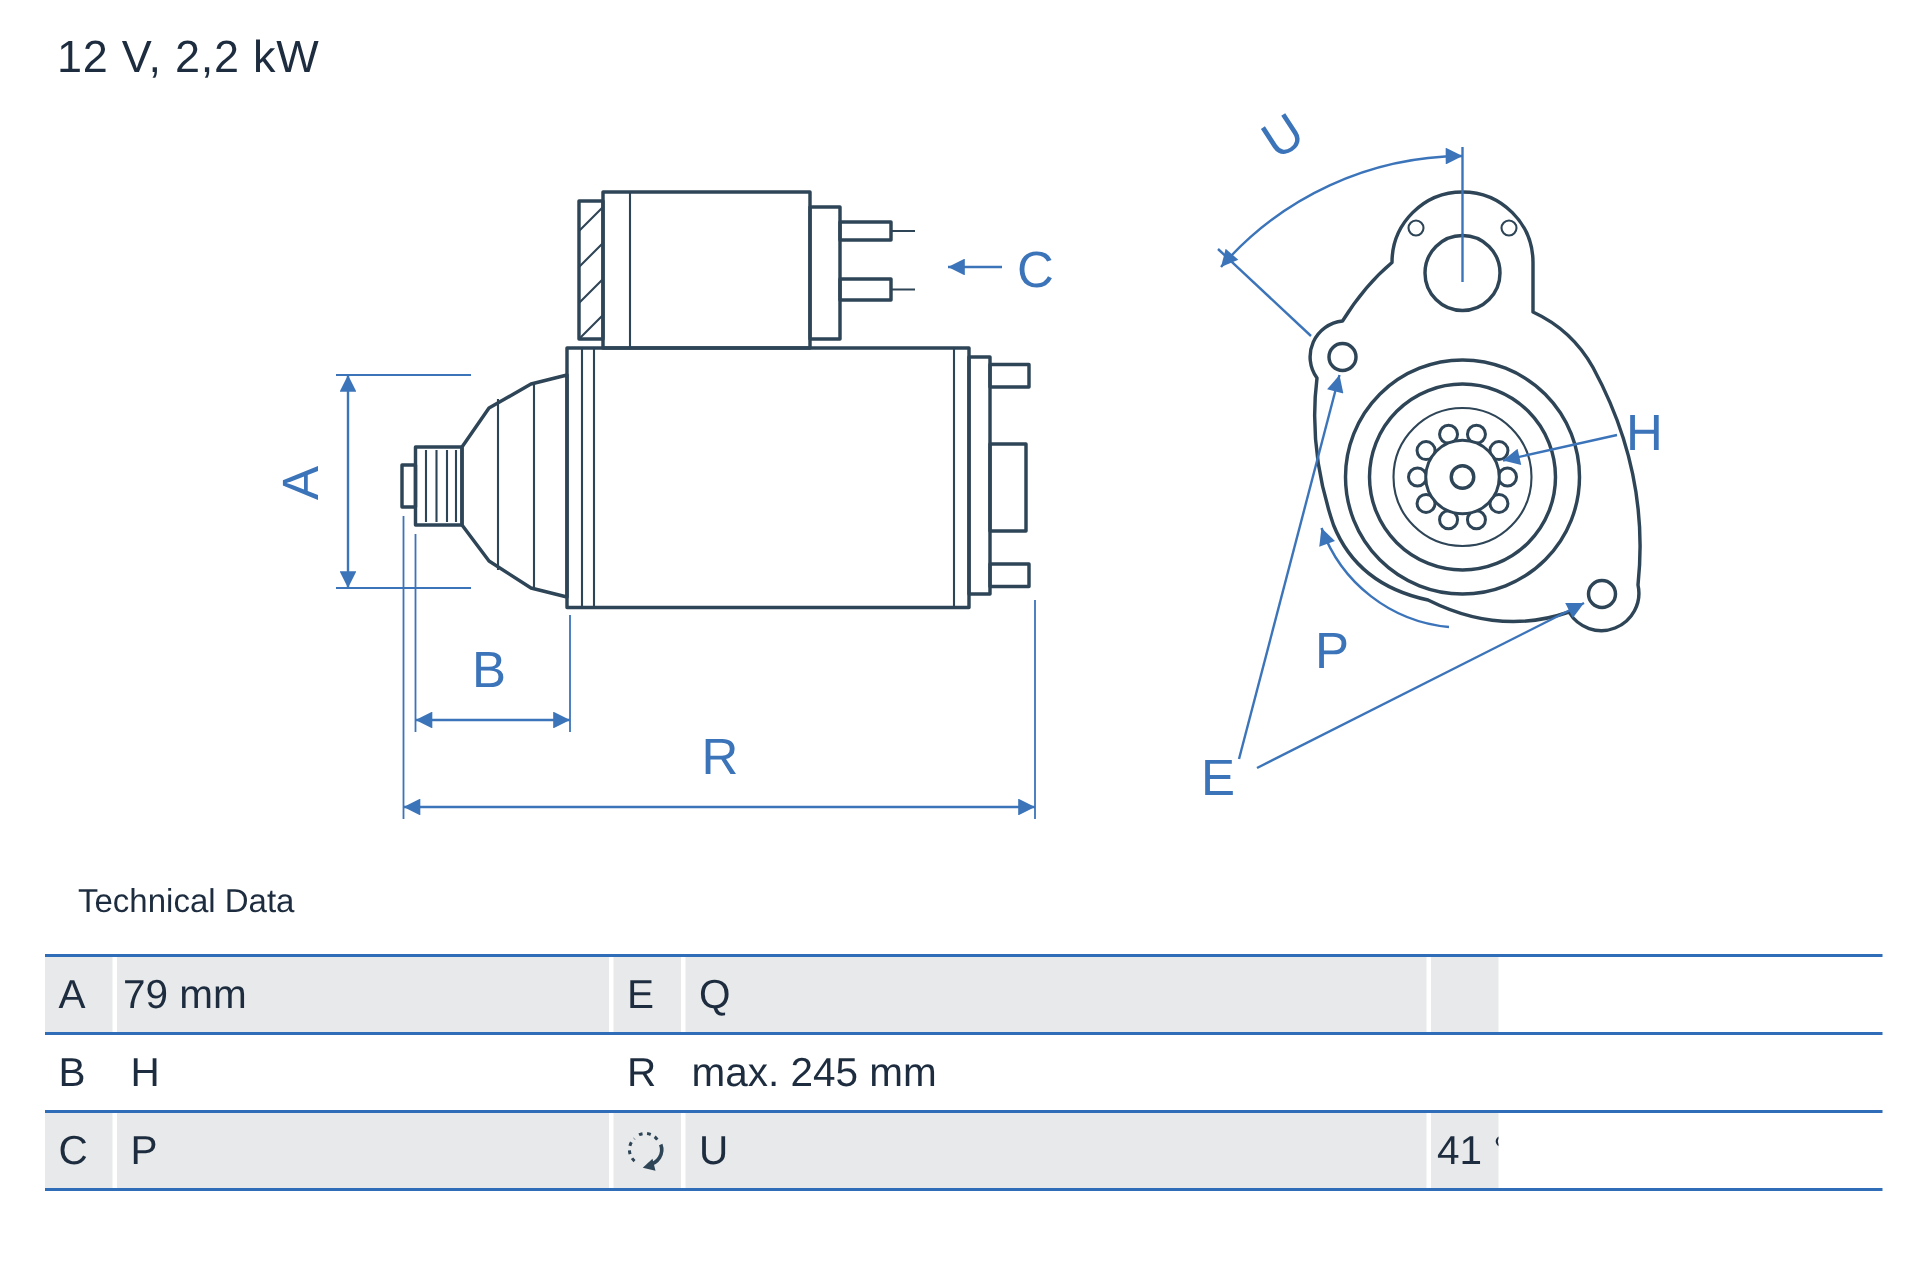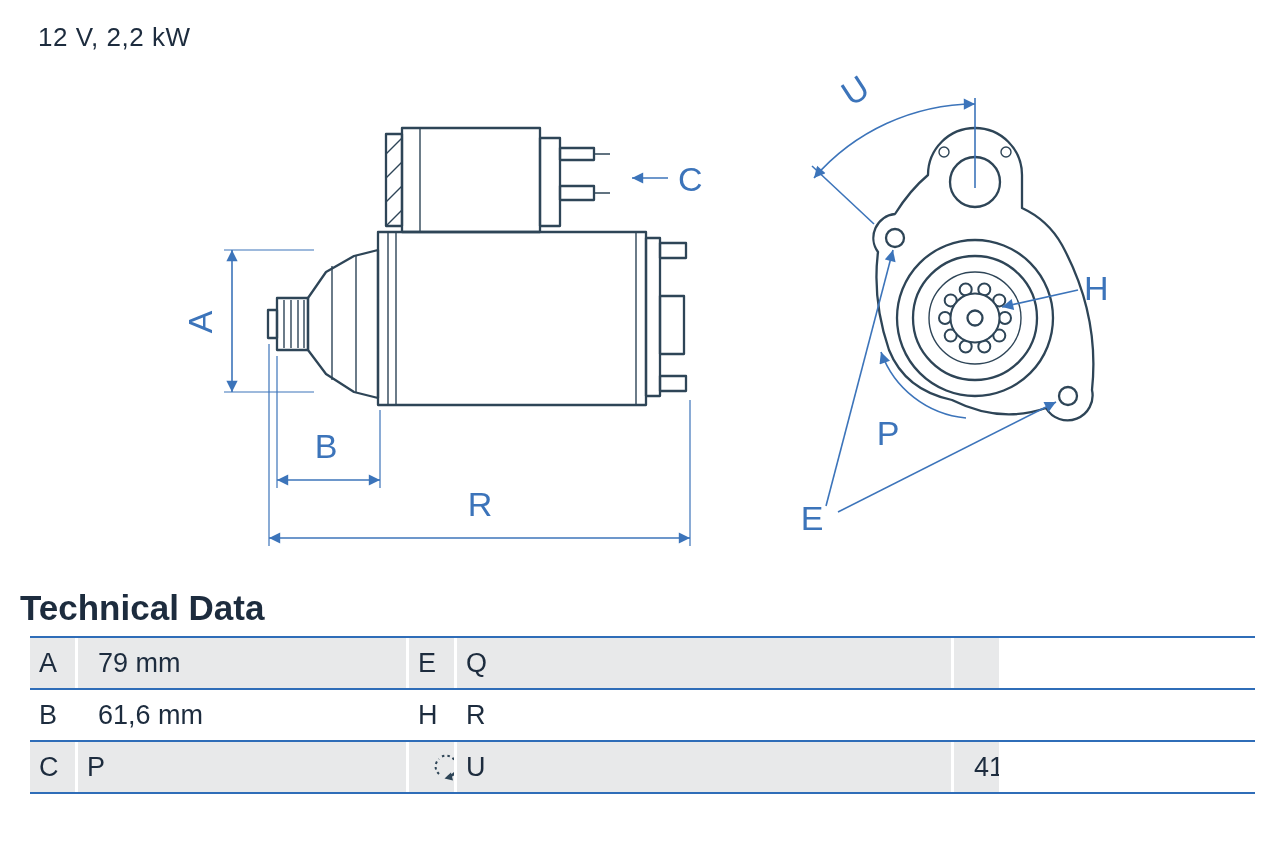--- a/index.html
+++ b/index.html
@@ -10,56 +10,56 @@
     --text:#1d2c3e;
   }
   *{box-sizing:border-box;margin:0;padding:0}
   html,body{background:#fff}
   body{
     width:1280px;height:853px;position:relative;overflow:hidden;
     font-family:"Liberation Sans",sans-serif;color:var(--text);
   }
   .title{
     position:absolute;left:38px;top:22px;
-    font-size:26px;letter-spacing:0.5px;color:var(--text);
+    font-size:30px;letter-spacing:0.5px;color:var(--text);
   }
   .drawing{position:absolute;left:0;top:60px;width:1280px;height:530px}
 
   
   .ol{stroke:var(--outline);fill:none;stroke-width:2.3;stroke-linejoin:round;stroke-linecap:round}
   .ol-thin{stroke:var(--outline);fill:none;stroke-width:1.4}
   .olf{stroke:var(--outline);fill:#ffffff;stroke-width:2;stroke-linejoin:round}
   .dim{stroke:var(--dimension);fill:none;stroke-width:1.6}
   .ext{stroke:var(--dimension);fill:none;stroke-width:1.2}
   .dimtxt{
     fill:var(--dimension);font-family:"Liberation Sans",sans-serif;
     font-size:34px;
   }
   marker path{fill:var(--dimension)}
 
   .section-heading{
-    position:absolute;left:20px;top:588px;
-    font-size:35px;font-weight:bold;color:var(--text);
+    position:absolute;left:52px;top:588px;
+    font-size:22px;font-weight:normal;color:var(--text);
   }
   .tech-table{
     position:absolute;left:30px;top:636px;width:1225px;
     border-bottom:2px solid var(--rule);
     background:#fff;
   }
   .trow{
     display:grid;
     grid-template-columns:45px 328px 45px 494px 45px 1fr;
     column-gap:3px;
     height:52px;
     border-top:2px solid var(--rule);
     background:#fff;
   }
   .cell{
     height:100%;line-height:50px;font-size:27px;color:var(--text);
-    padding-left:20px;white-space:nowrap;overflow:hidden;
+    padding-left:4px;white-space:nowrap;overflow:hidden;
     background:transparent;display:flex;align-items:center;
   }
   .trow.shade .cell{background:var(--row-shade)}
   .cell.key{padding-left:9px}
   .p-icon{display:inline-flex;align-items:center;margin-left:2px}
 </style>
 </head>
 <body>
 
 <div class="title">12 V, 2,2 kW</div>
@@ -205,23 +205,23 @@
   <div class="trow shade">
     <div class="cell key">A</div>
     <div class="cell val">79 mm</div>
     <div class="cell key">E</div>
     <div class="cell key">Q</div>
     <div class="cell val"></div>
   </div>
 
   <div class="trow">
     <div class="cell key">B</div>
-    <div class="cell val">61,6 mm</div>
     <div class="cell key">H</div>
     <div class="cell key">R</div>
+    <div class="cell val">max. 245 mm</div>
   </div>
 
   <div class="trow shade">
     <div class="cell key">C</div>
     <div class="cell key">P</div>
     <div class="cell val">
       <span class="p-icon">
         <svg width="32" height="30" viewBox="0 0 32 30">
           <path d="M 8,22 A 10 10 0 0 1 8,7" fill="none" stroke="#2e4557" stroke-width="2" stroke-dasharray="2.5 3"></path>
           <path d="M 11,4.5 A 10 10 0 0 1 24,9" fill="none" stroke="#2e4557" stroke-width="2" stroke-dasharray="2.5 3"></path>

